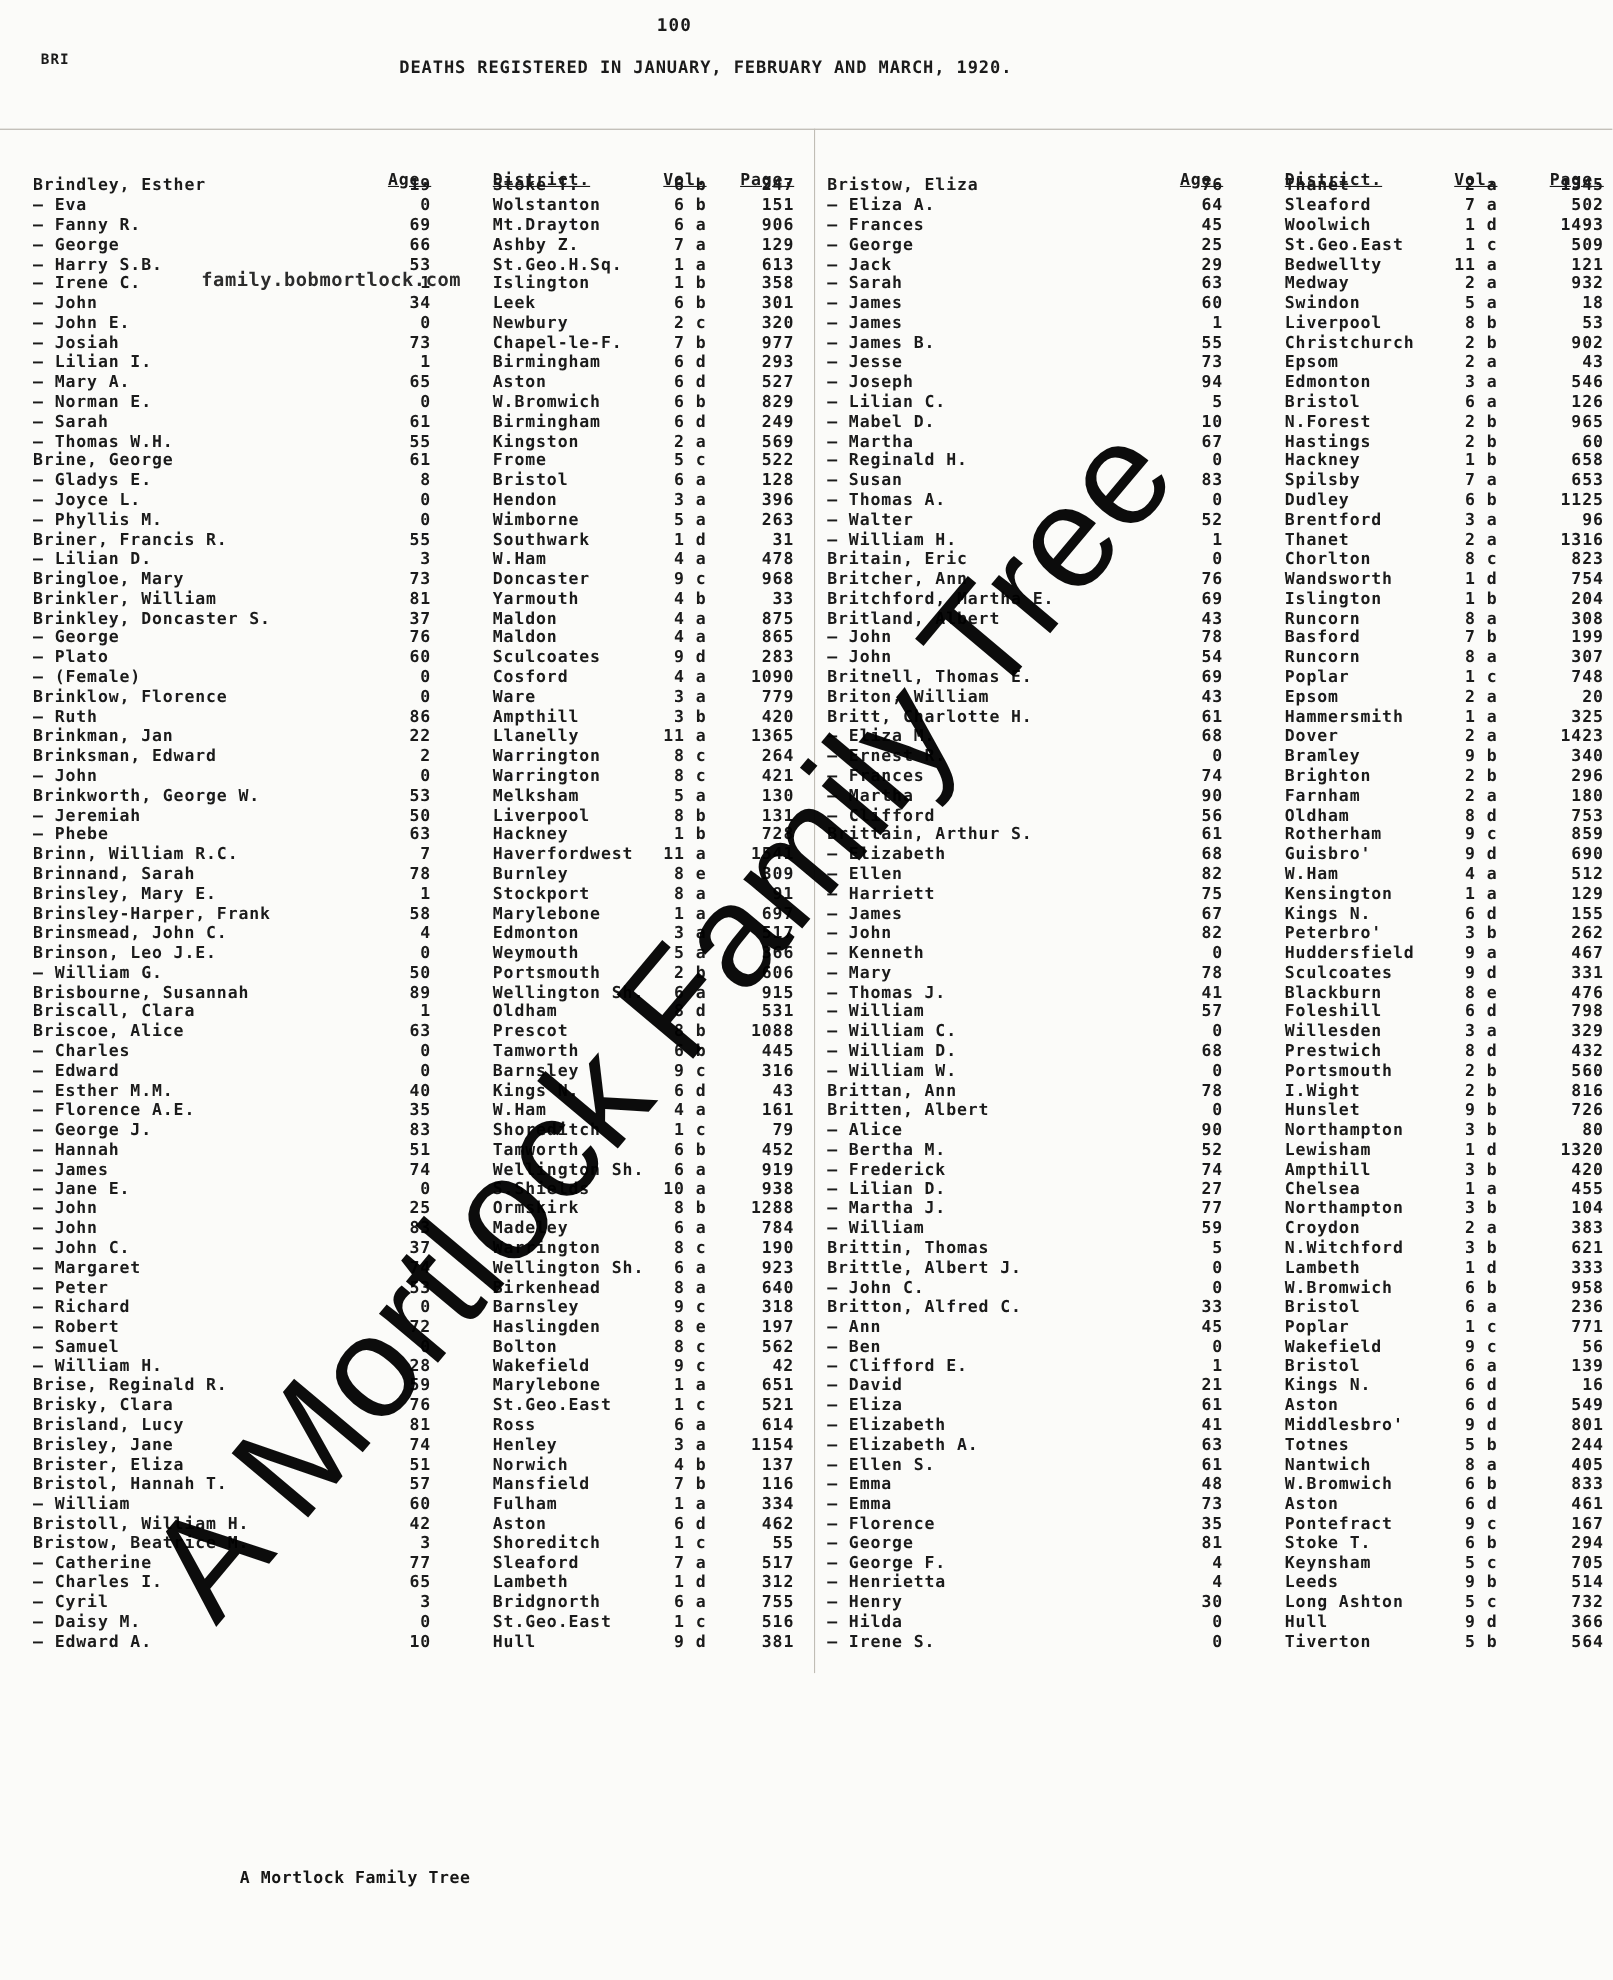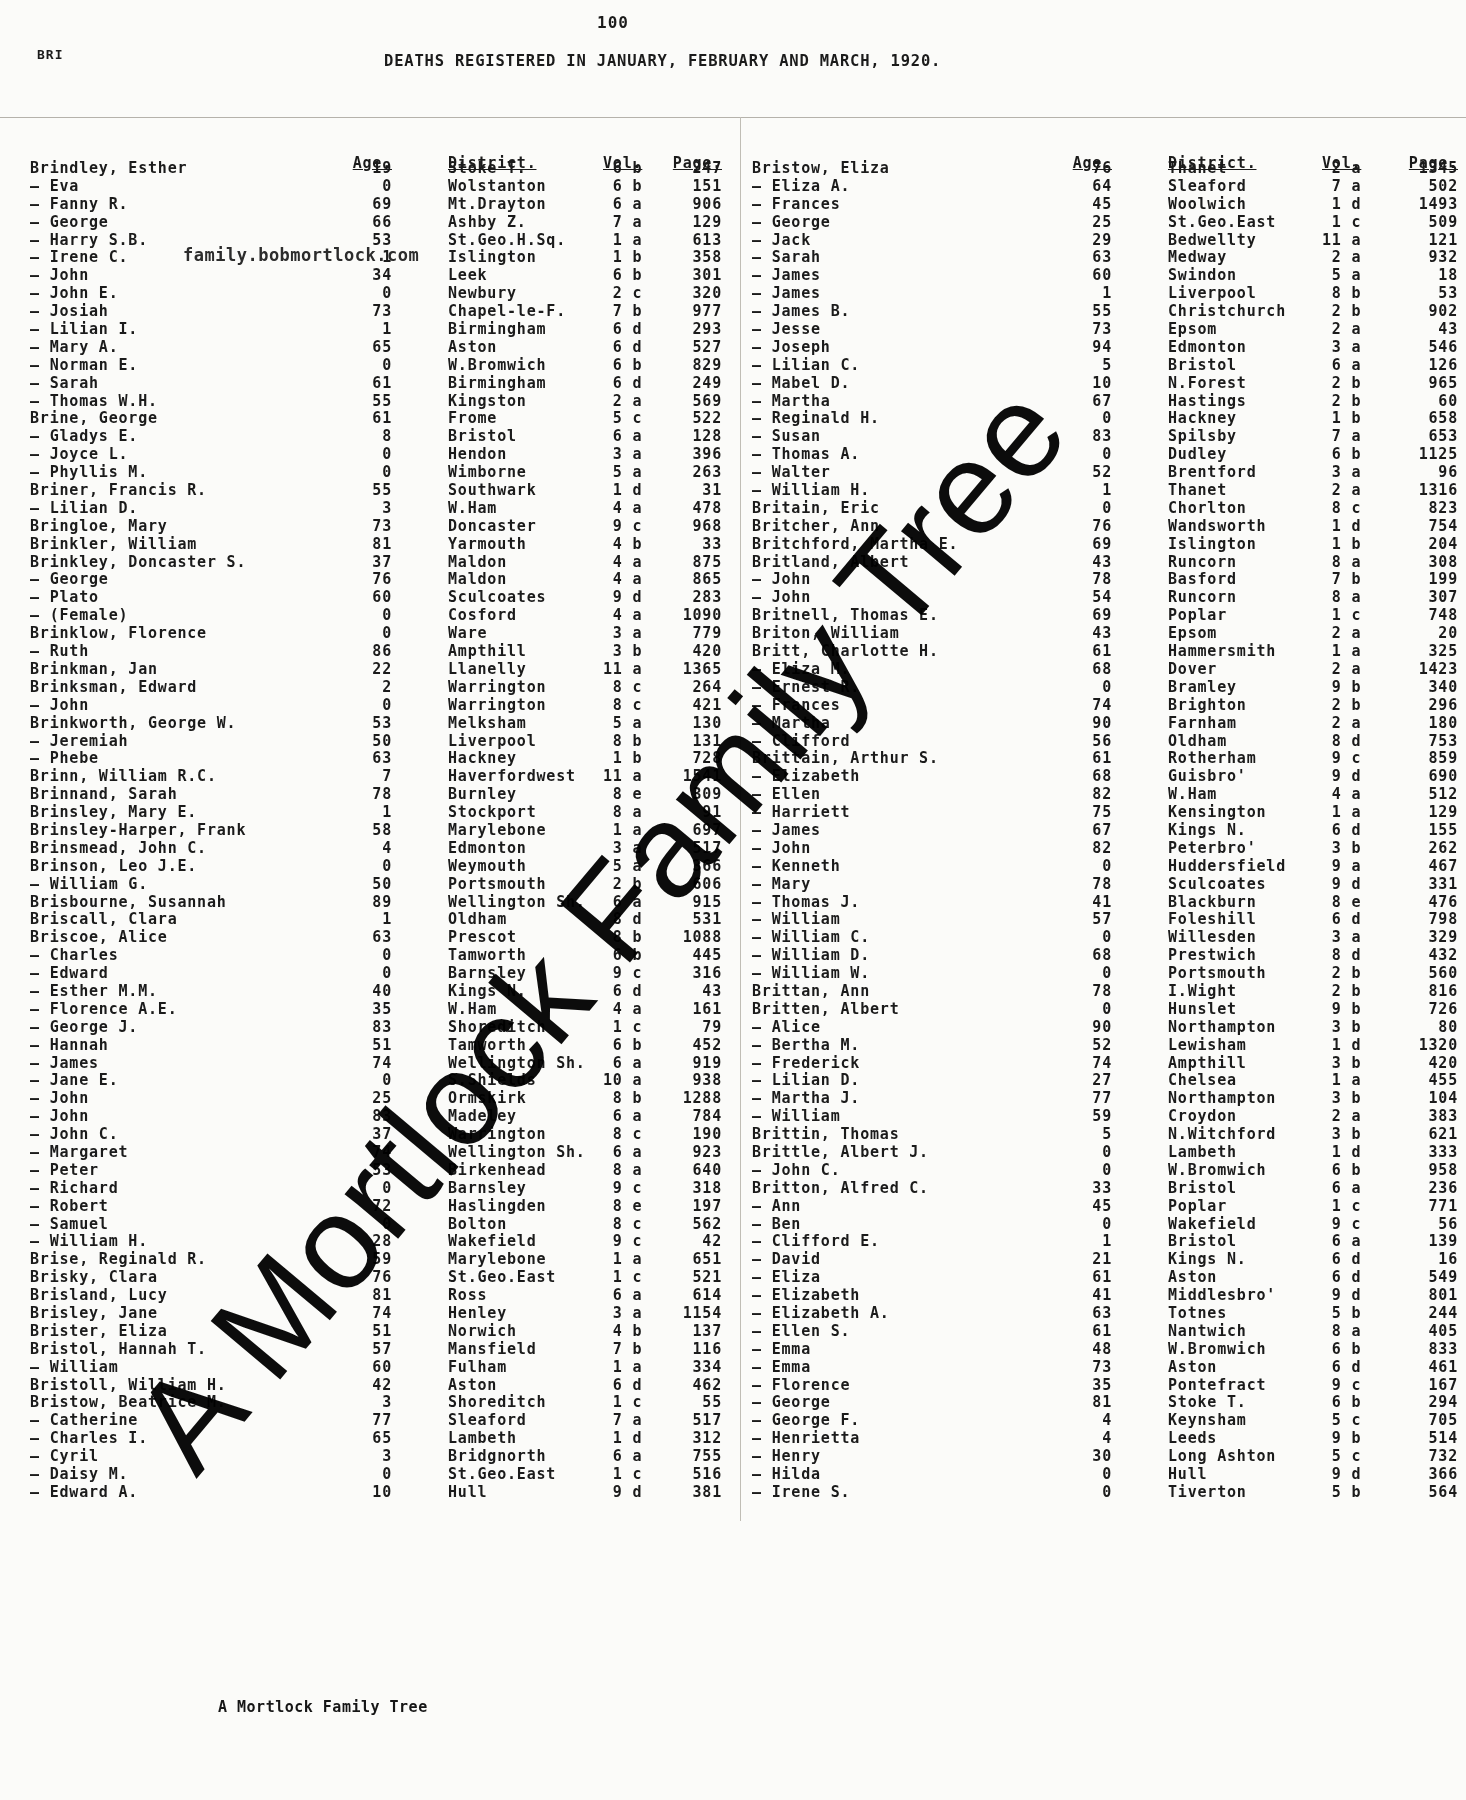--- a/index.html
+++ b/index.html
@@ -11,21 +11,21 @@
   }
   .page-num{
     position:absolute;top:13px;left:0;width:1226px;text-align:center;
     font-size:16px;font-weight:700;letter-spacing:1px;
   }
   .corner-label{
     position:absolute;top:47px;left:37px;
     font-size:13px;font-weight:700;letter-spacing:1px;
   }
   .doc-title{
-    position:absolute;top:52px;left:384px;
+    position:absolute;top:52px;left:363px;
     font-size:15.5px;font-weight:700;letter-spacing:0.8px;white-space:nowrap;
   }
   .h-rule{
     position:absolute;top:117px;left:0;width:1466px;height:0;
     border-top:1px solid #a8a59d;opacity:.85;
   }
   .v-rule{
     position:absolute;left:740px;top:117px;height:1404px;width:0;
     border-left:1px solid #c0bdb5;
   }

